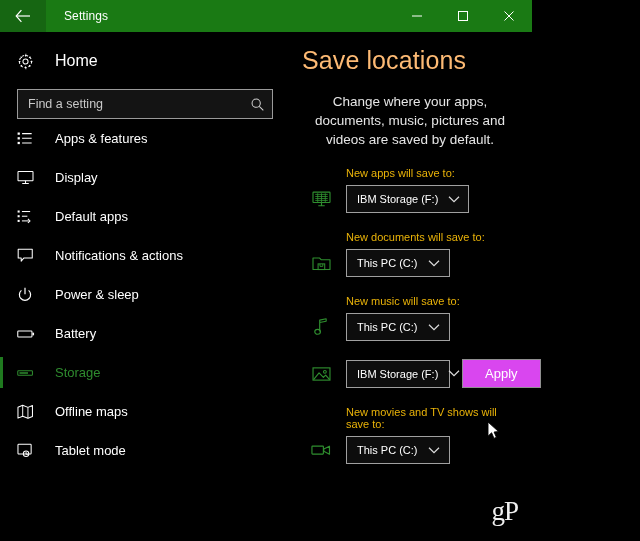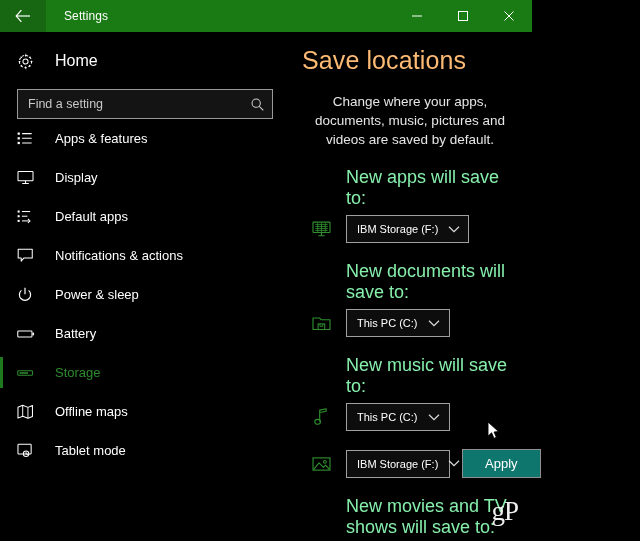--- a/index.html
+++ b/index.html
@@ -144,22 +144,22 @@
     color: #e6e6e6;
     font-size: 13.5px;
     line-height: 19px;
     padding-top: 17px;
     max-width: 320px;
     text-align: center;
   }
 
   .group { padding-top: 18px; }
   .group .g-label {
-    color: #86efac;
-    font-size: 18px;
+    color: #eab308;
+    font-size: 11px;
     padding-left: 44px;
     padding-bottom: 6px;
   }
   .g-row { display: flex; align-items: center; }
   .g-icon {
     width: 44px; flex: 0 0 44px;
     display: flex; align-items: center; justify-content: center;
     padding-right: 6px;
   }
   .combo {
@@ -176,21 +176,21 @@
     color: #ffffff;
     font-size: 11px;
     white-space: nowrap;
   }
   .combo .chev { padding-left: 10px; display:flex; align-items:center; }
 
   .apply-btn {
     height: 29px;
     margin-left: 12px;
     padding: 0 22px;
-    background: #0f766e;
+    background: #d946ef;
     border: 1px solid #8f8f8f;
     color: #ffffff;
     font-family: "Liberation Sans", sans-serif;
     font-size: 13px;
     cursor: default;
     display: inline-flex; align-items: center; justify-content: center;
   }
 
   .cursor {
     position: absolute;

